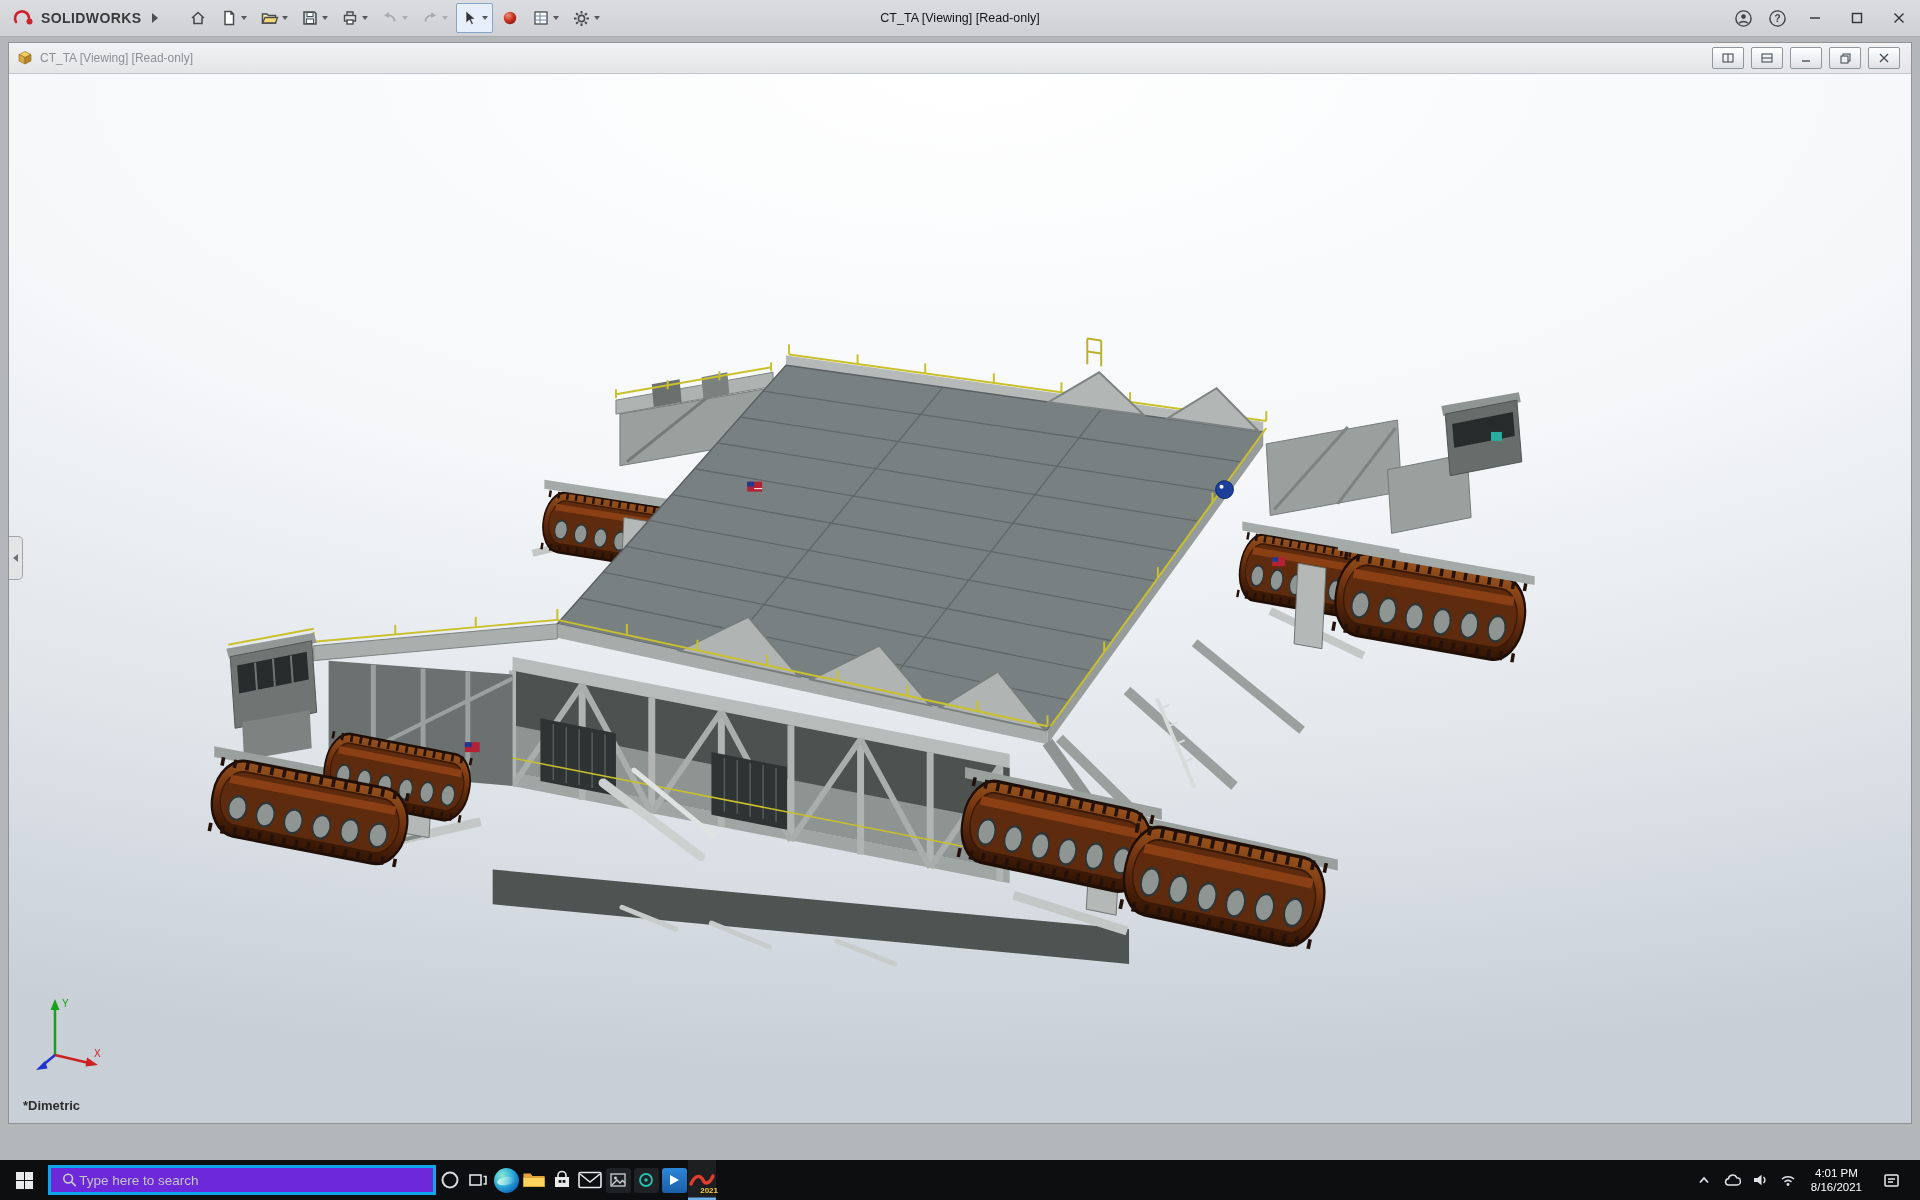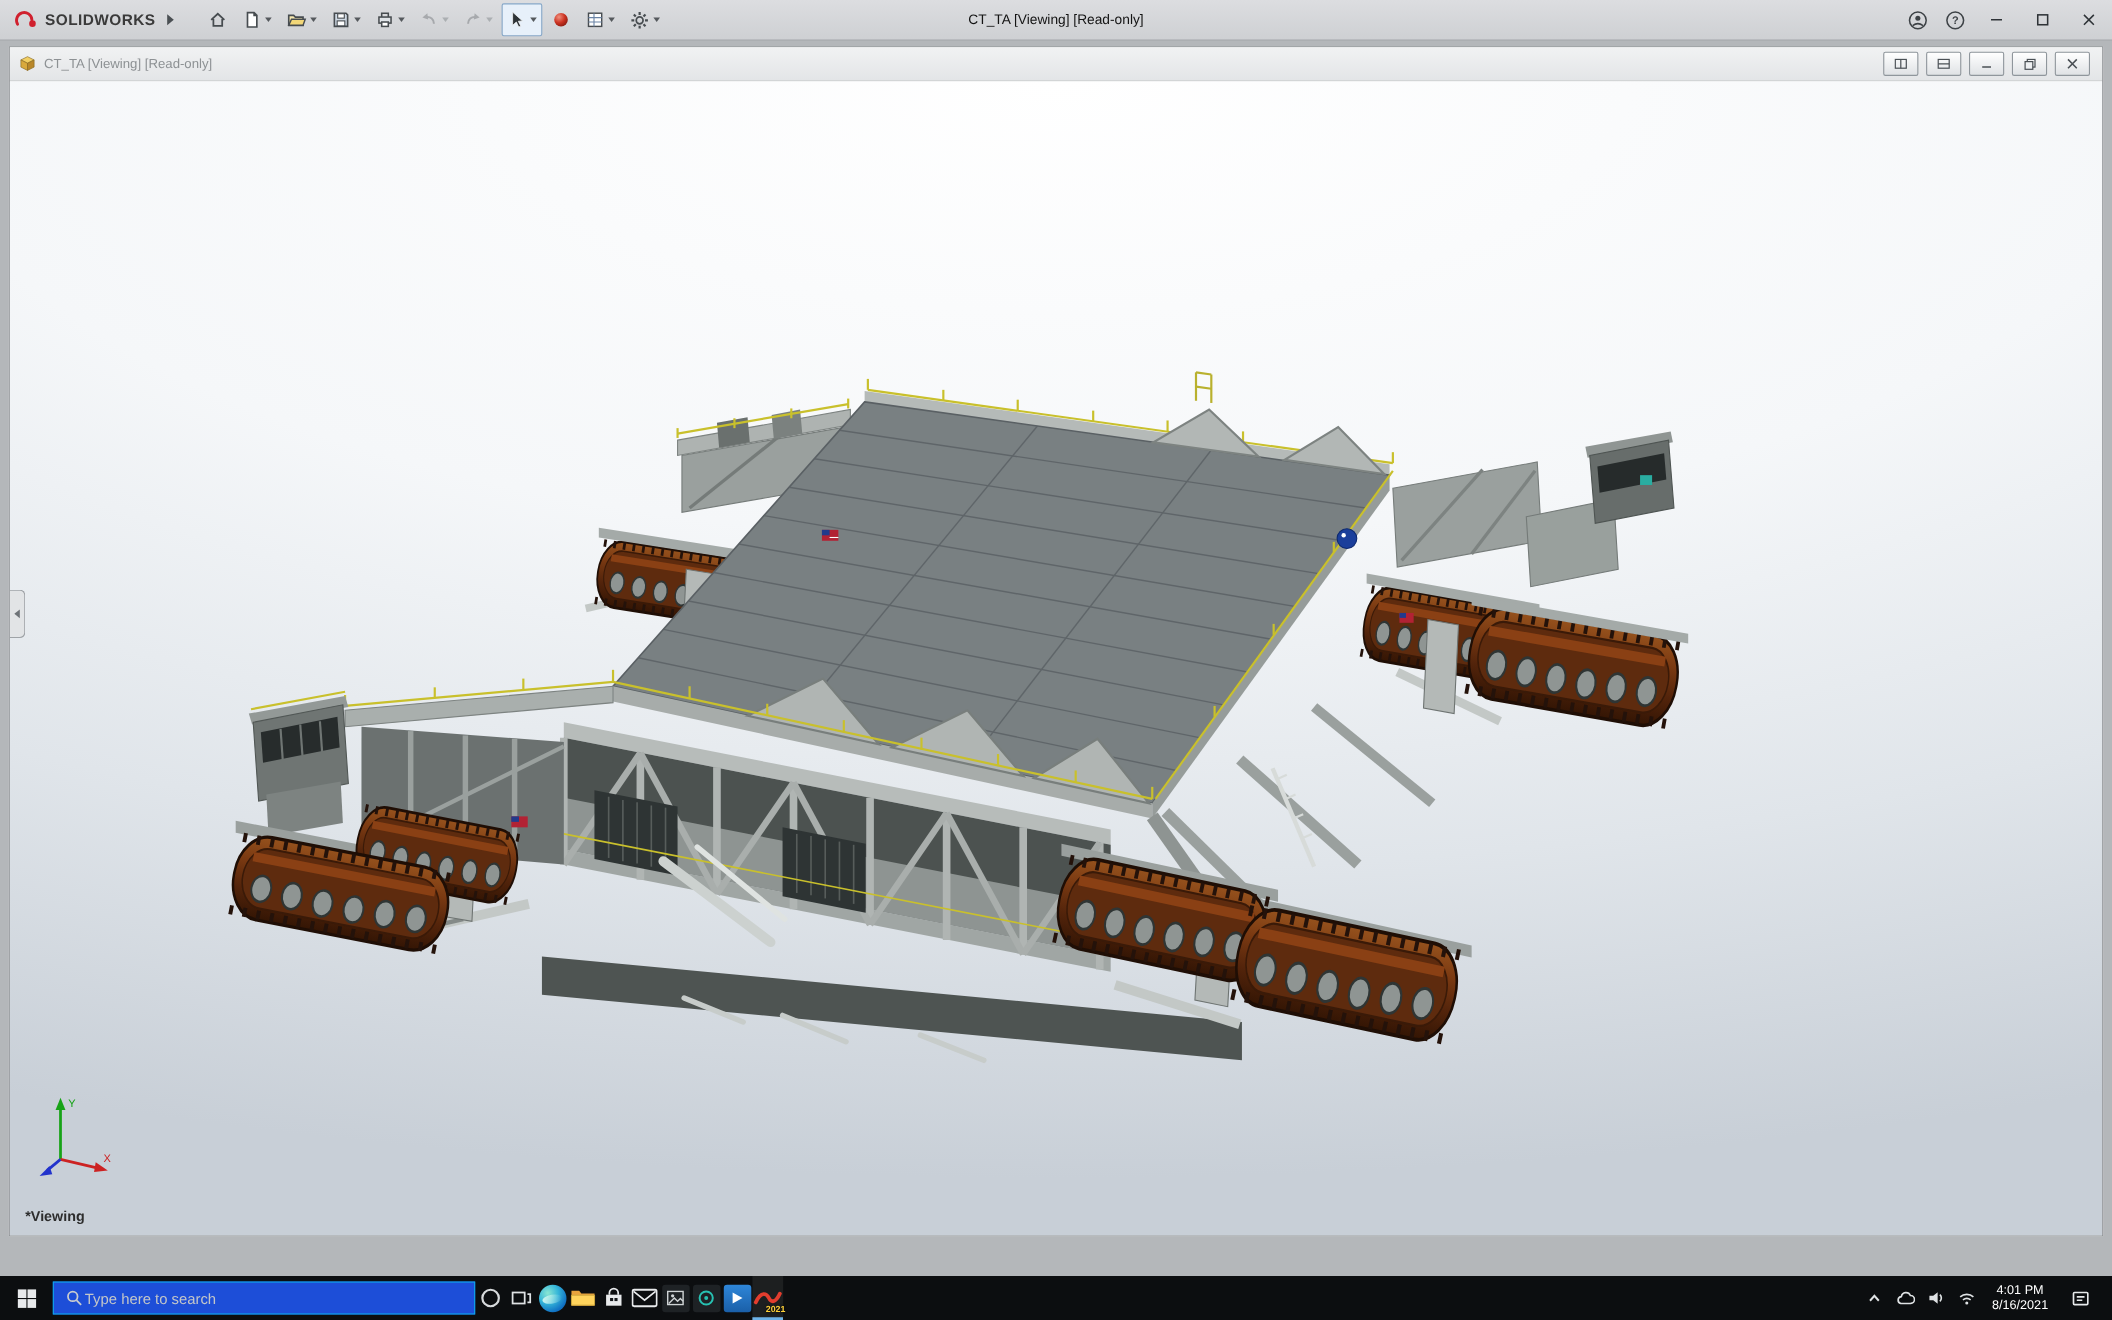--- a/index.html
+++ b/index.html
@@ -46,21 +46,21 @@
   .panel-handle{position:absolute;left:0;top:44%;width:13px;height:42px;background:#e2e4e6;
     border:1px solid #9fa3a7;border-left:none;border-radius:0 5px 5px 0;
     display:flex;align-items:center;justify-content:center;}
   .panel-handle .tri{width:0;height:0;border-top:4px solid transparent;border-bottom:4px solid transparent;
     border-right:5px solid #6e7377;}
 
   
   .taskbar{position:absolute;left:0;right:0;bottom:0;height:40px;background:#0c0e10;
     display:flex;align-items:stretch;z-index:10;}
   .start{width:48px;display:flex;align-items:center;justify-content:center;}
-  .searchbox{width:360px;margin:5px 0;background:#1d4ed8;border:1px solid #0ea5e9;
+  .searchbox{width:360px;margin:5px 0;background:#6d28d9;border:3px solid #0ea5e9;
     display:flex;align-items:center;gap:0;padding:0 11px;}
   .searchbox input{background:transparent;border:none;outline:none;color:#d4d7d9;
     font-size:13.5px;font-family:inherit;width:100%;}
   .searchbox input::placeholder{color:#c3c6c8;}
   .tbicon{width:28px;display:flex;align-items:center;justify-content:center;position:relative;}
   .tbicon.active{background:rgba(255,255,255,.07);box-shadow:inset 0 -2.5px 0 #6cb2e8;}
   .appicon-dark{width:25px;height:25px;border-radius:3px;background:#1e2225;
     display:flex;align-items:center;justify-content:center;}
   .appicon-blue{width:25px;height:25px;border-radius:3px;background:linear-gradient(#2e86d8,#1a5fa8);
     display:flex;align-items:center;justify-content:center;}
@@ -529,21 +529,21 @@
             <polygon points="24,6 19.5,17 28.5,17" fill="#17a317"></polygon>
             <text x="31" y="14" font-size="10" fill="#17a317">Y</text>
             <line x1="24" y1="62" x2="58" y2="70" stroke="#cc2222" stroke-width="2.5"></line>
             <polygon points="67,72 56,64.5 54.5,73.5" fill="#cc2222"></polygon>
             <text x="63" y="64" font-size="10" fill="#cc2222">X</text>
             <line x1="24" y1="62" x2="12" y2="72" stroke="#2233cc" stroke-width="2.5"></line>
             <polygon points="5,77 14,68 16.5,75.5" fill="#2233cc"></polygon>
           </svg>
         </div>
 
-        <div class="view-label">*Viewing</div>
+        <div class="view-label">*Dimetric</div>
 
         <div class="panel-handle">
           <span class="tri"></span>
         </div>
       </div>
     </div>
   </div>
 
   <div class="taskbar">
     <div class="start">

